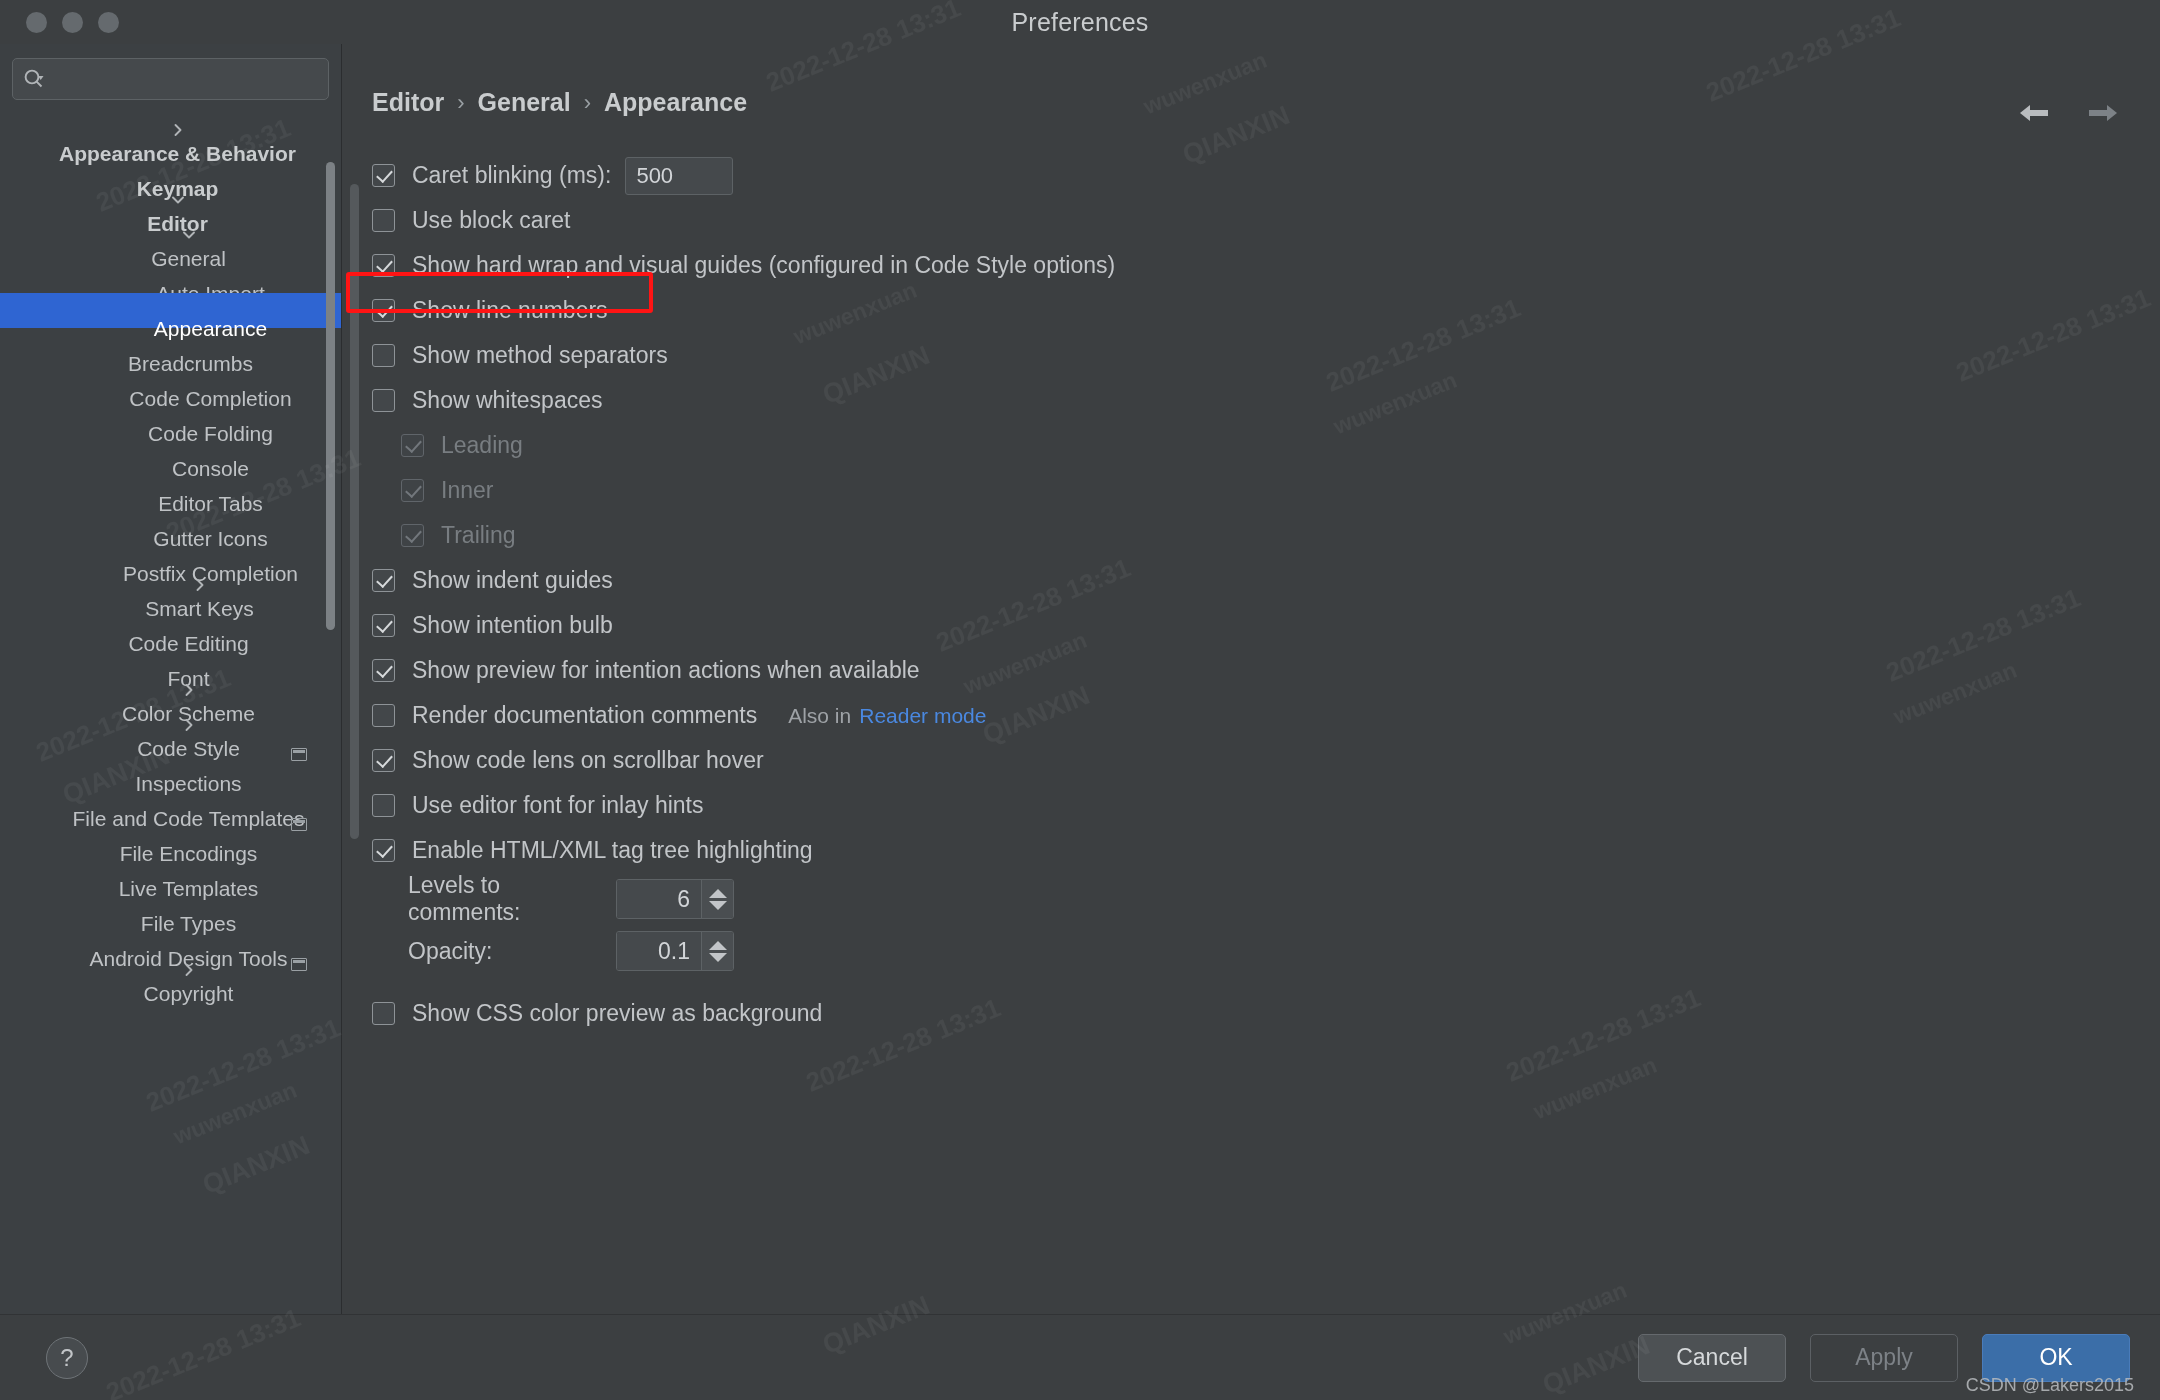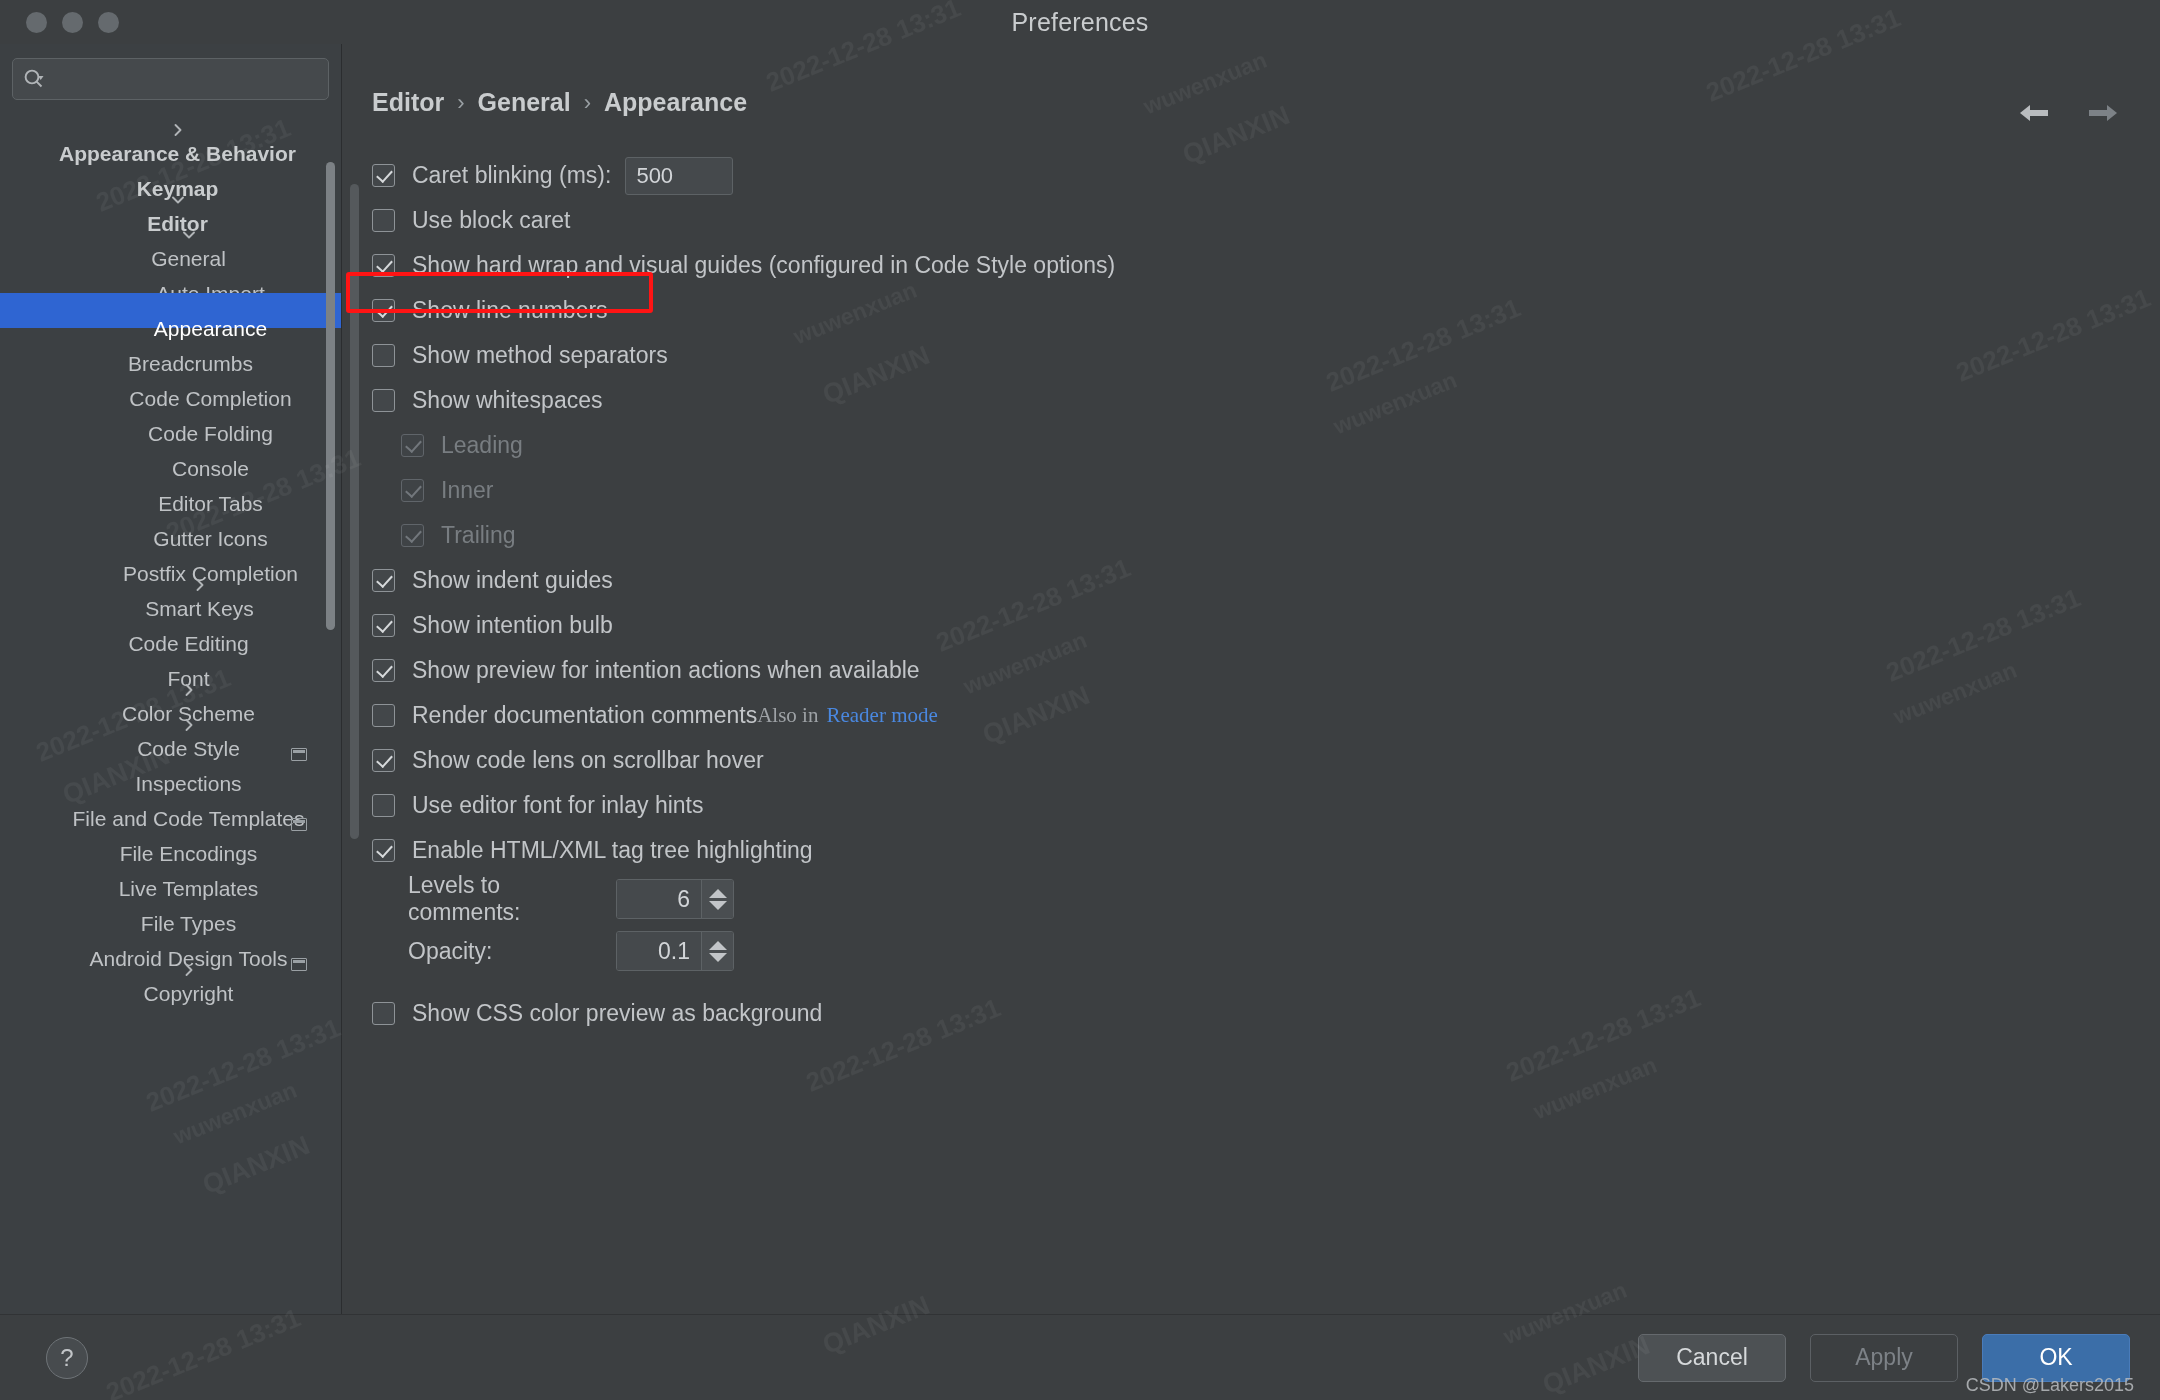--- a/index.html
+++ b/index.html
@@ -225,23 +225,24 @@
   .tri-up, .tri-dn {
     width: 0; height: 0;
     border-left: 9px solid transparent;
     border-right: 9px solid transparent;
   }
   .tri-up { border-bottom: 9px solid #c2c5c8; }
   .tri-dn { border-top: 9px solid #c2c5c8; }
 
   
   .also-wrap {
+    margin-left: 31px;
     font-size: 21px;
     color: #9ea2a6;
-    display: flex; gap: 8px; align-items: baseline; font-family: Liberation Serif, serif;
+    display: flex; gap: 8px; align-items: baseline;
   }
   .link { color: #4a88e0; cursor: pointer; }
 
   
   #redbox {
     position: absolute;
     left: 346px; top: 228px;
     width: 307px; height: 41px;
     border: 4px solid #ff1414;
     border-radius: 3px;

